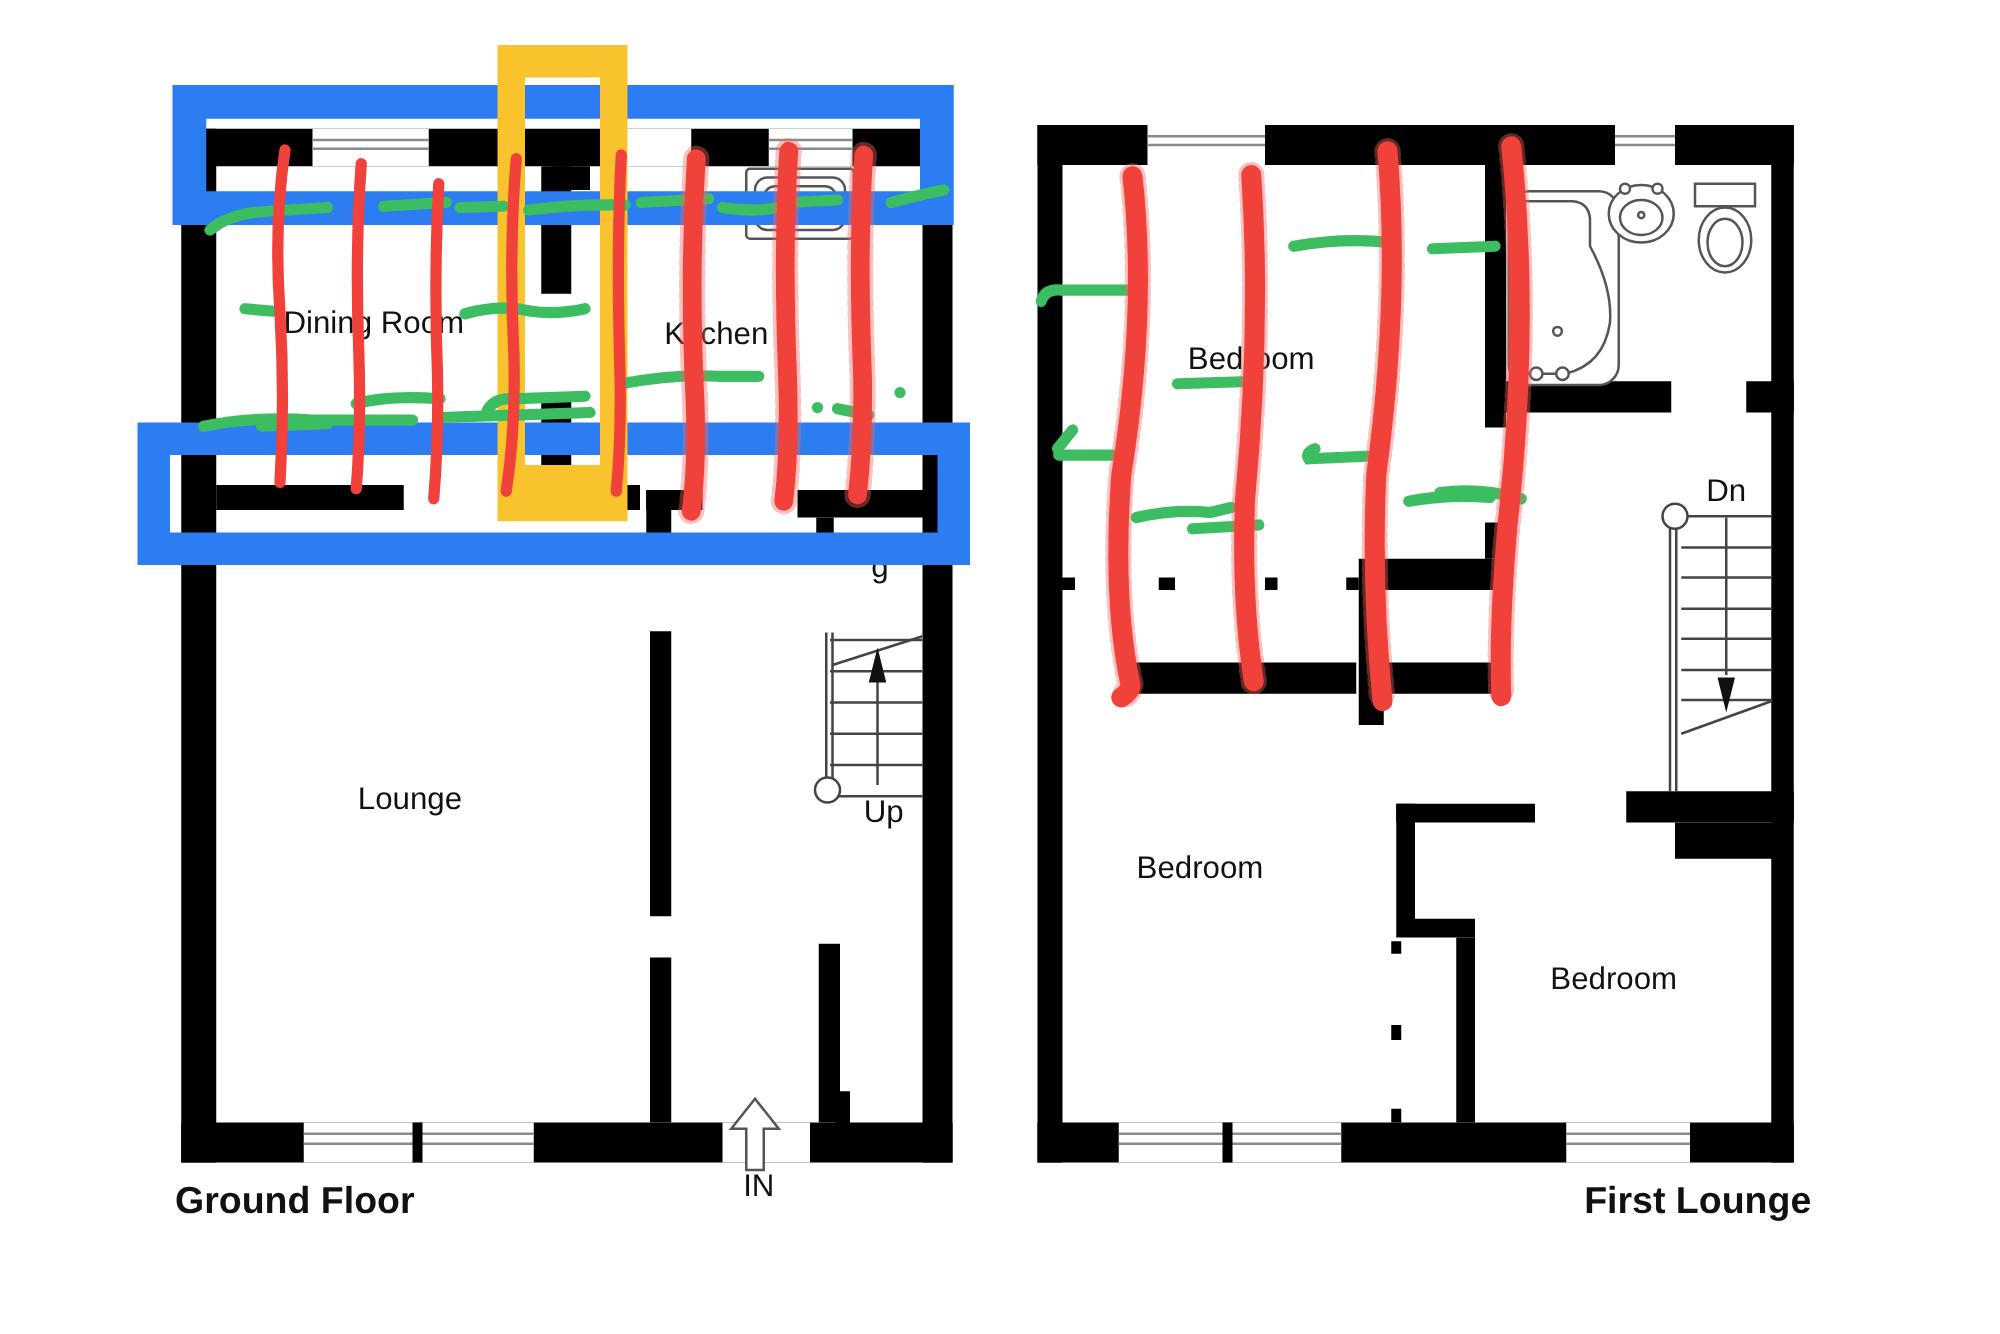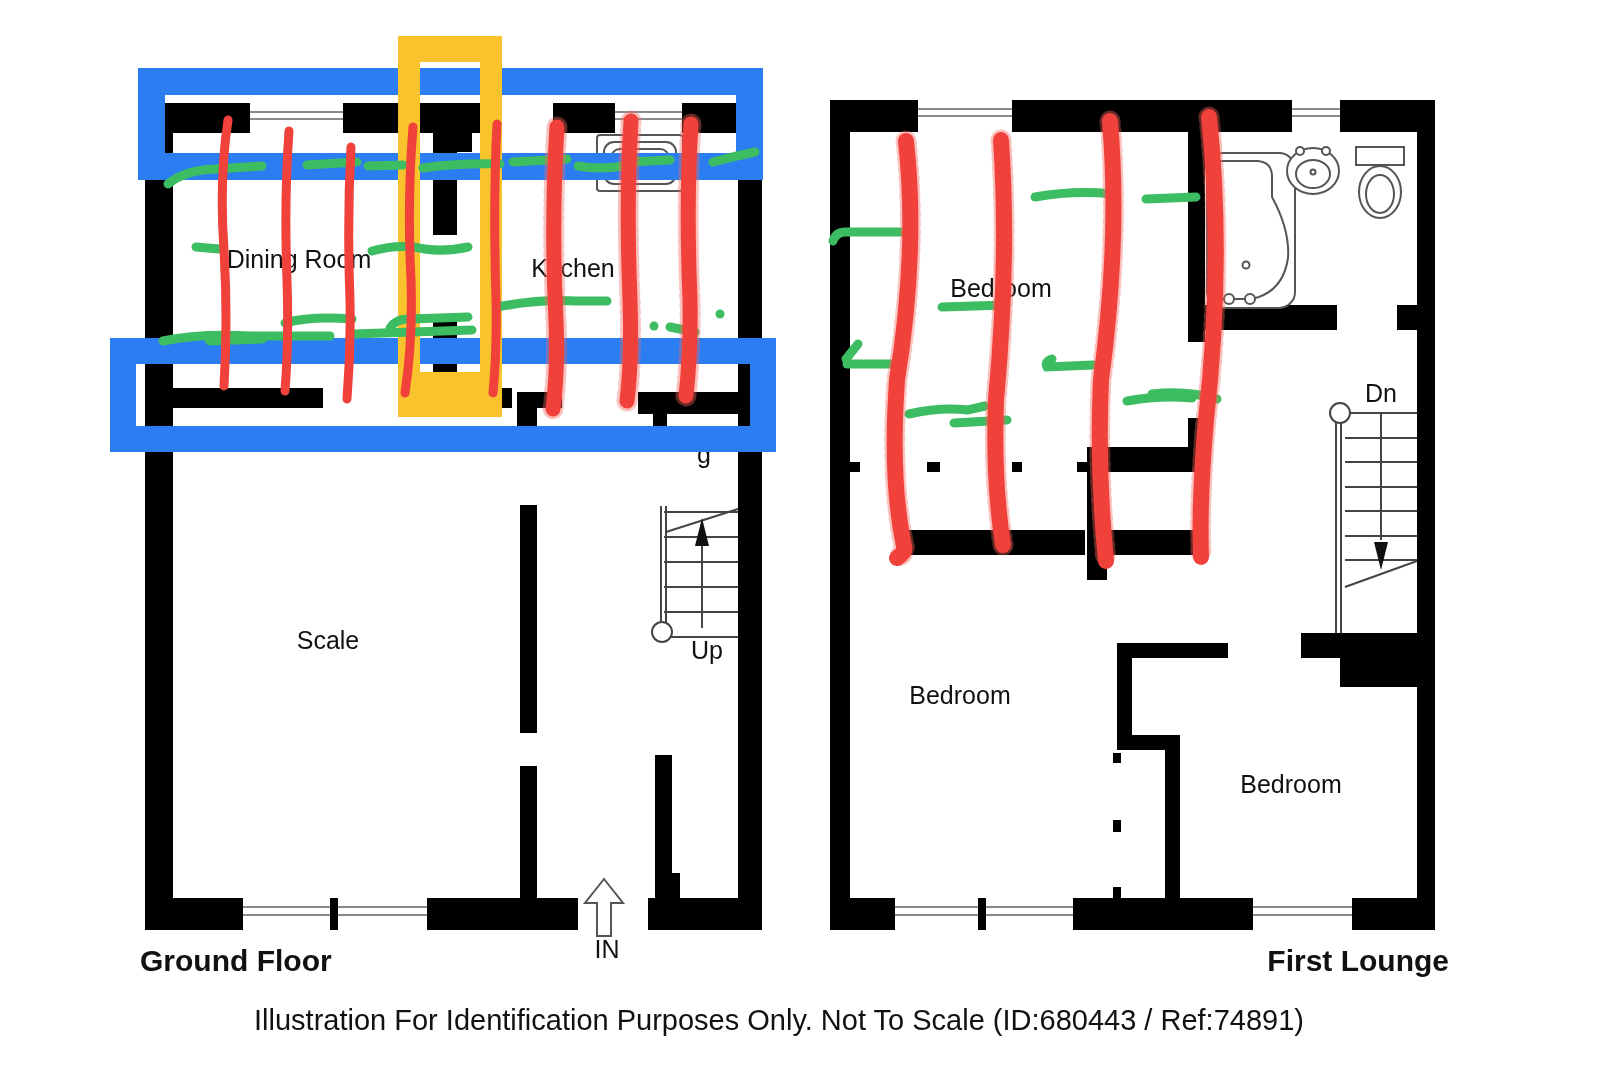--- a/index.html
+++ b/index.html
@@ -152,32 +152,31 @@
     </g>
     <g fill="none" stroke="#555" stroke-width="2">
       <rect x="1356" y="147" width="48" height="18" fill="#fff"></rect>
       <ellipse cx="1380" cy="192" rx="21" ry="26" fill="#fff"></ellipse>
       <ellipse cx="1380" cy="194" rx="14" ry="19"></ellipse>
     </g>
   </svg>
 
   <div class="lbl" style="left:299px;top:259px;">Dining Room</div>
   <div class="lbl" style="left:573px;top:268px;">Kitchen</div>
-  <div class="lbl" style="left:328px;top:640px;">Scale</div>
+  <div class="lbl" style="left:328px;top:640px;">Lounge</div>
   <div class="lbl" style="left:707px;top:650px;">Up</div>
   <div class="lbl" style="left:607px;top:949px;">IN</div>
   <div class="lbl" style="left:704px;top:454px;">g</div>
   <div class="lbl" style="left:1001px;top:288px;">Bedroom</div>
   <div class="lbl" style="left:960px;top:695px;">Bedroom</div>
   <div class="lbl" style="left:1291px;top:784px;">Bedroom</div>
   <div class="lbl" style="left:1381px;top:393px;">Dn</div>
 
   <div class="title" style="left:140px;top:944px;">Ground Floor</div>
   <div class="title" style="left:1449px;top:944px;transform:translateX(-100%);">First Lounge</div>
-  <div class="footer">Illustration For Identification Purposes Only. Not To Scale (ID:680443 / Ref:74891)</div>
 
   <div class="hl blue1"></div>
   <div class="hl blue2"></div>
   <div class="hl yellow1"></div>
 
   <svg class="anno" width="1600" height="1067" viewBox="0 0 1600 1067">
 
     <g fill="none" stroke="var(--green)" stroke-width="9" stroke-linecap="round">
       <path d="M168,184 Q185,170 215,169 L262,166"></path>
       <path d="M307,165 L357,162"></path>

